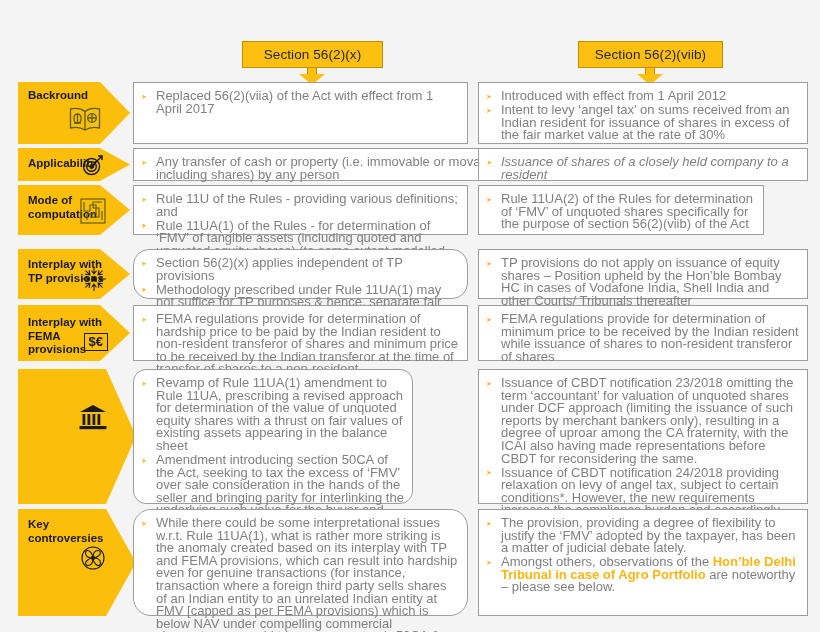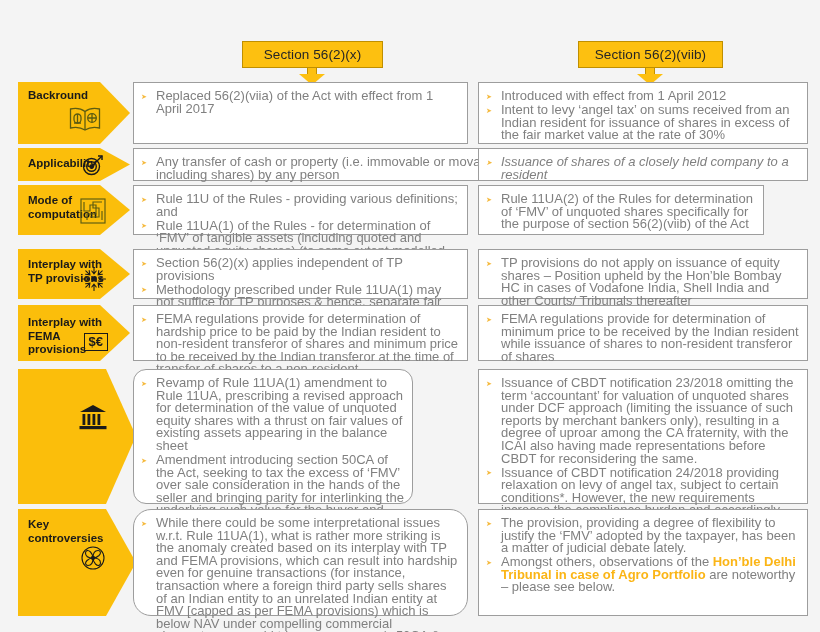--- a/index.html
+++ b/index.html
@@ -196,21 +196,21 @@
           <path d="M2.5 14 L8.5 14 M6 11.8 L8.8 14 L6 16.2"></path>
           <path d="M25.5 14 L19.5 14 M22 11.8 L19.2 14 L22 16.2"></path>
           <path d="M5.8 5.8 L9.9 9.9 M5.6 9.2 L9.9 9.9 L9.2 5.6"></path>
           <path d="M22.2 22.2 L18.1 18.1 M22.4 18.8 L18.1 18.1 L18.8 22.4"></path>
           <path d="M22.2 5.8 L18.1 9.9 M18.8 5.6 L18.1 9.9 L22.4 9.2"></path>
           <path d="M5.8 22.2 L9.9 18.1 M9.2 22.4 L9.9 18.1 L5.6 18.8"></path>
         </g>
       </svg>
     </div>
   </div>
-  <div class="box" style="left:133px; top:249px; width:335px; height:50px;">
+  <div class="box" style="left:133px; top:249px; width:335px; height:50px;border-radius:16px;">
     <ul class="bl">
       <li>Section 56(2)(x) applies independent of TP provisions</li>
       <li>Methodology prescribed under Rule 11UA(1) may not suffice for TP purposes &amp; hence, separate fair value determination may be reqd.</li>
     </ul>
   </div>
   <div class="box" style="left:478px; top:249px; width:330px; height:50px;">
     <ul class="bl">
       <li>TP provisions do not apply on issuance of equity shares – Position upheld by the Hon’ble Bombay HC in cases of Vodafone India, Shell India and other Courts/ Tribunals thereafter</li>
     </ul>
   </div>

